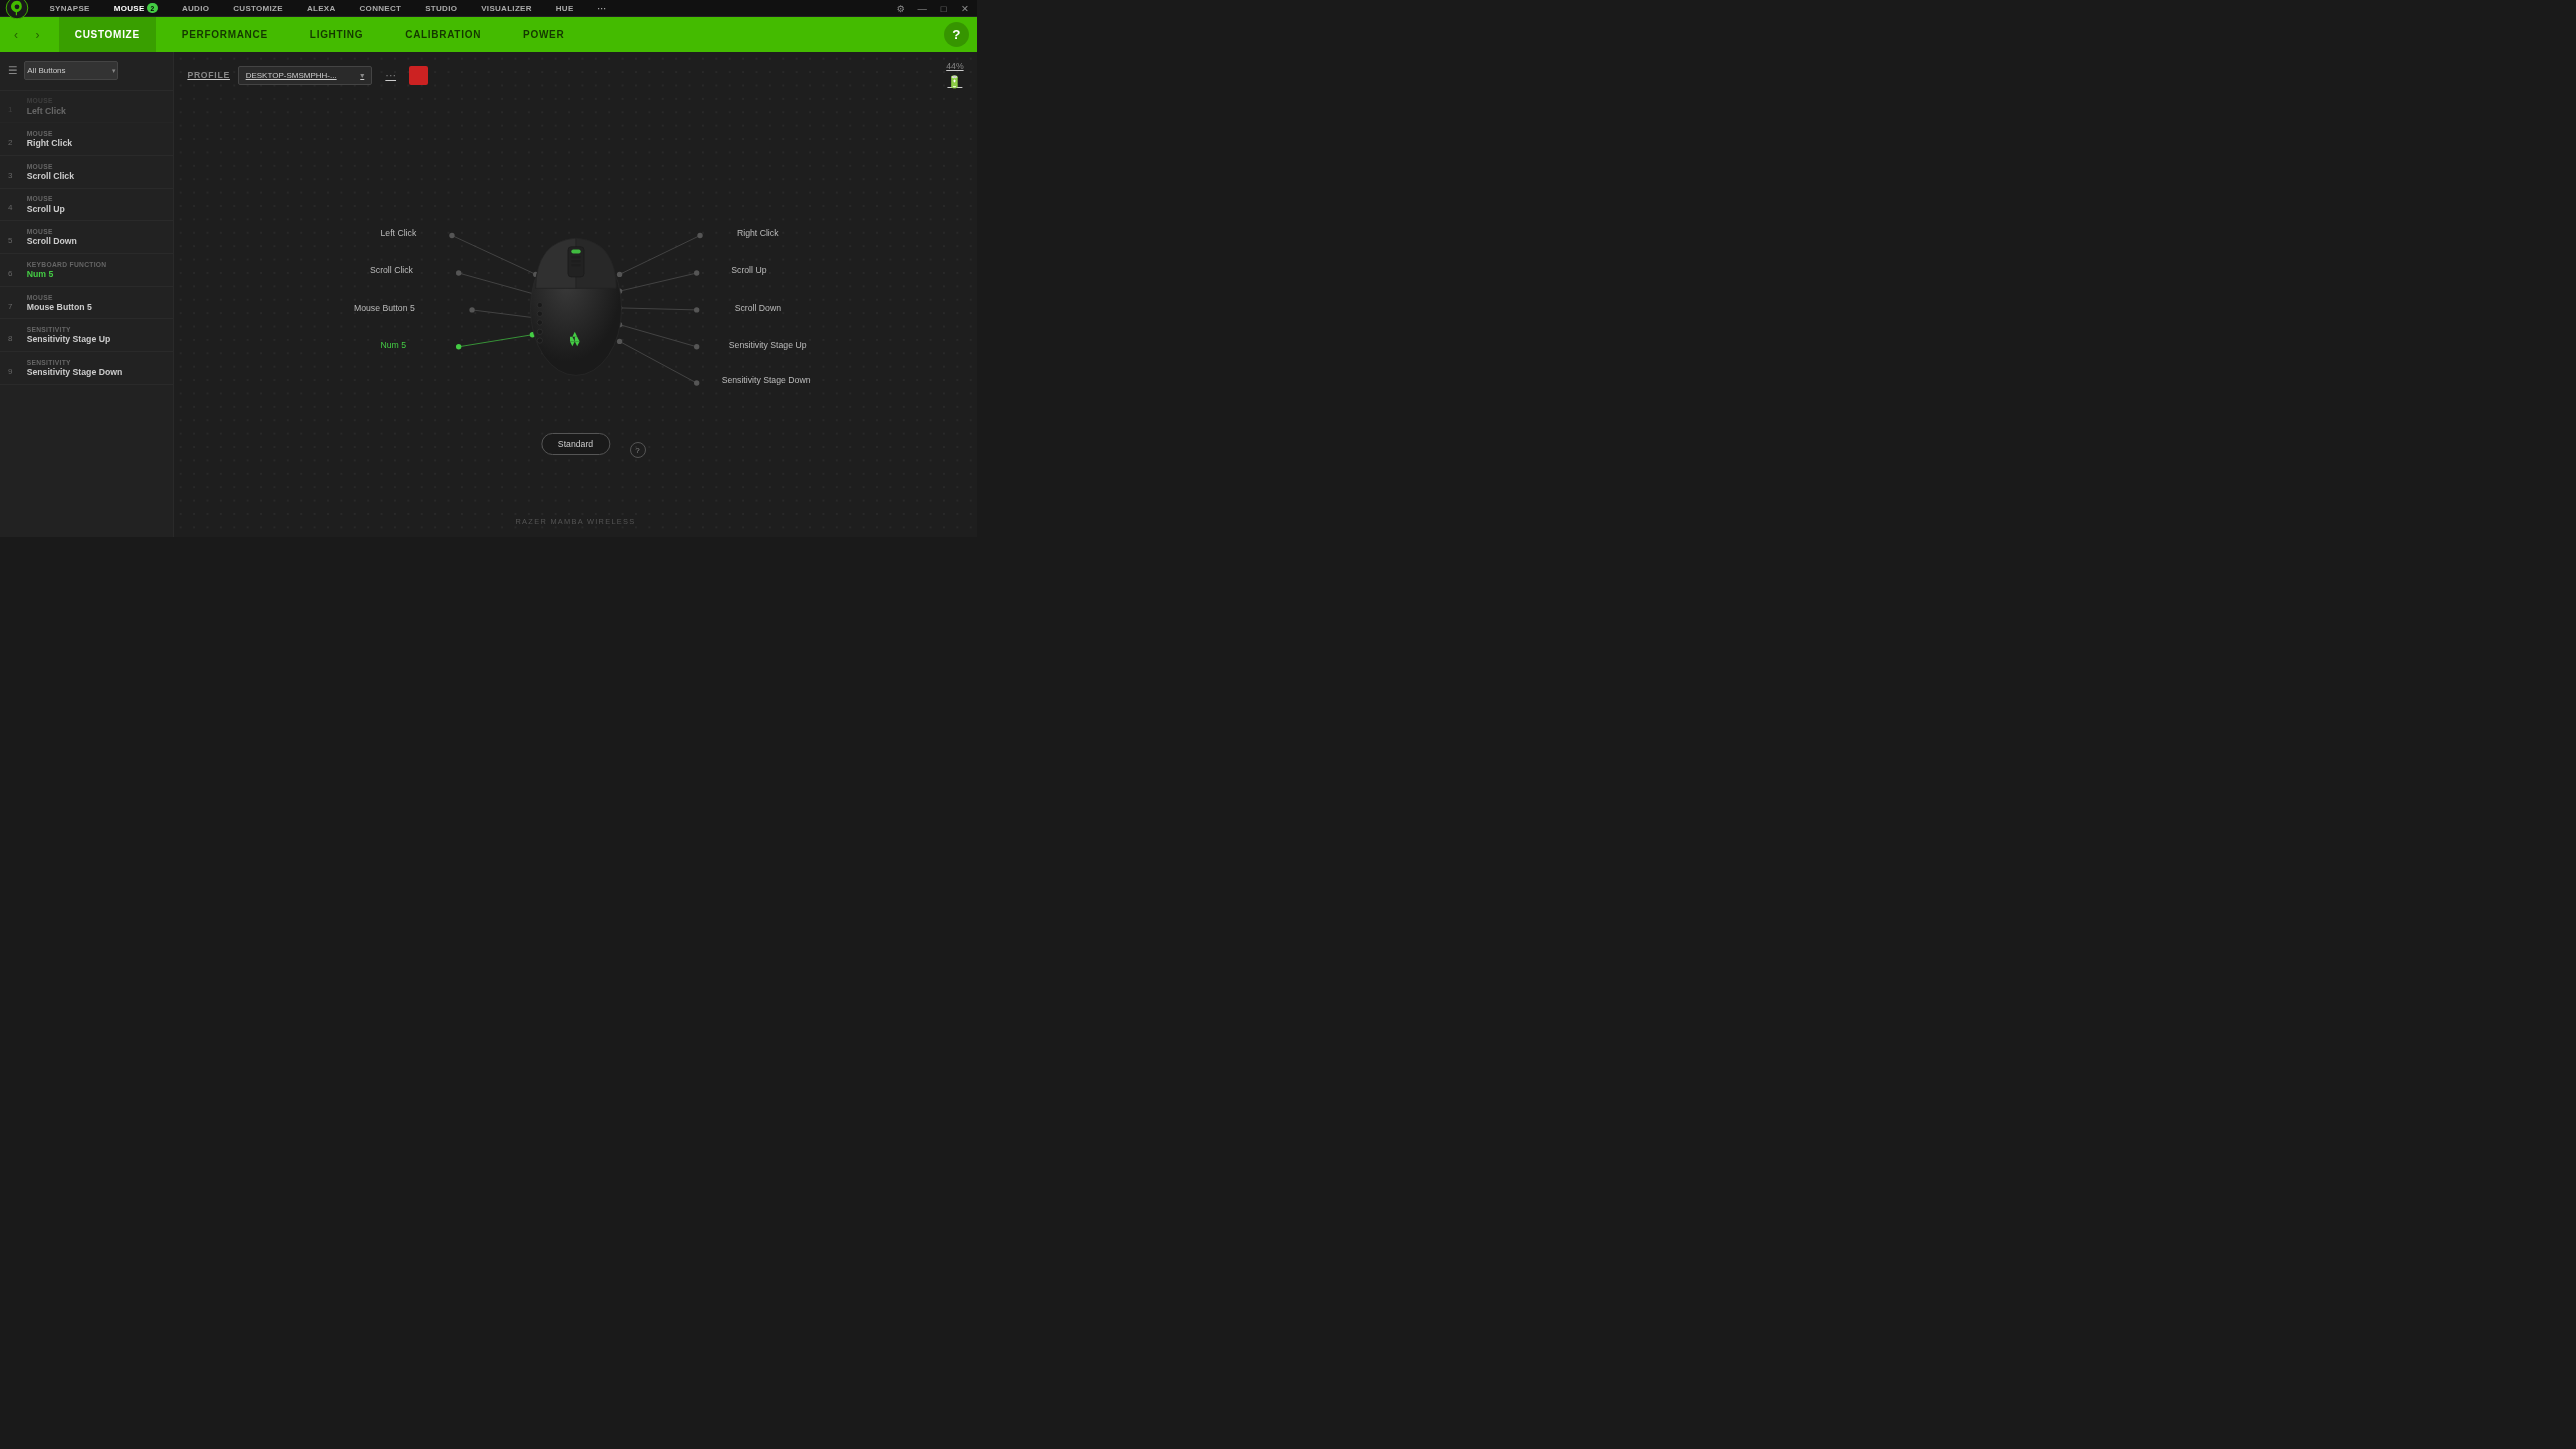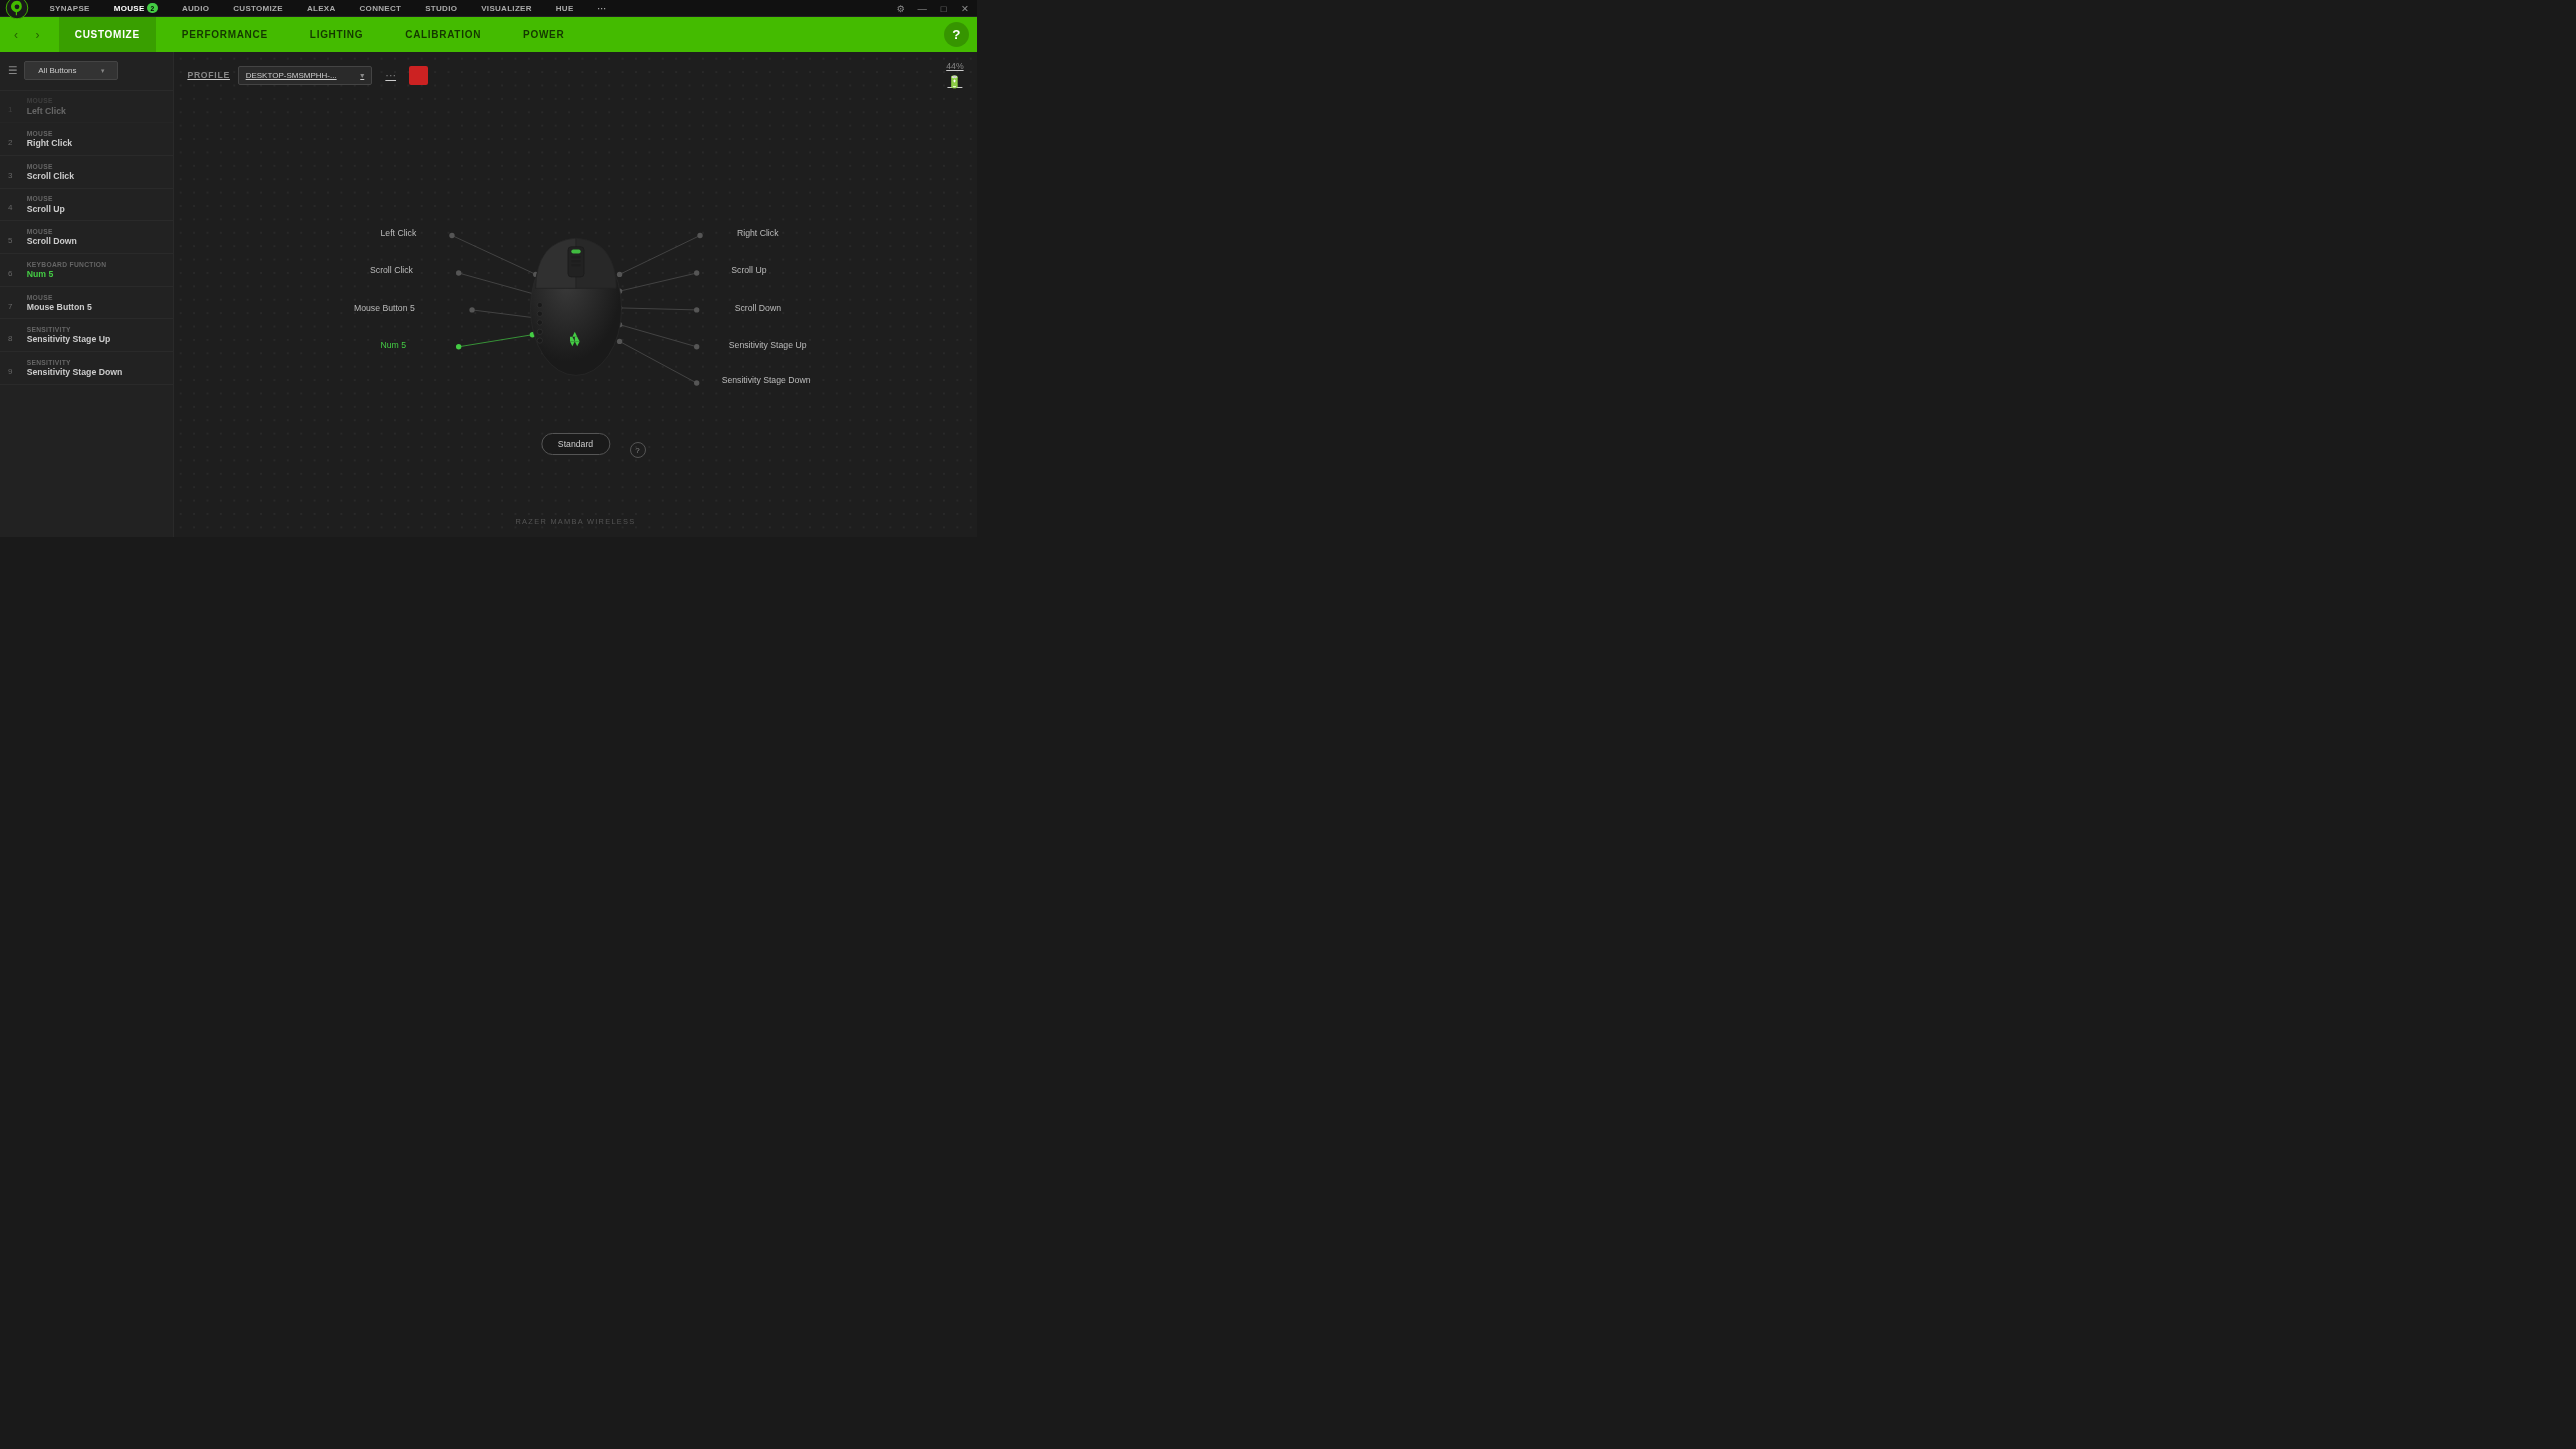--- a/index.html
+++ b/index.html
@@ -155,21 +155,21 @@
     }
     .hamburger-icon {
       color: #888;
       font-size: 10.7px;
       cursor: pointer;
     }
     .all-buttons-dropdown {
       background: #333;
       border: 0.7px solid #444;
       color: #ccc;
-      padding: 4px 13px;
+      padding: 4px 2px;
       border-radius: 2px;
       display: flex;
       align-items: center;
       gap: 5.4px;
       cursor: pointer;
       font-size: 8px;
       min-width: 94px;
     }
     .all-buttons-dropdown .chevron {
       margin-left: auto;

